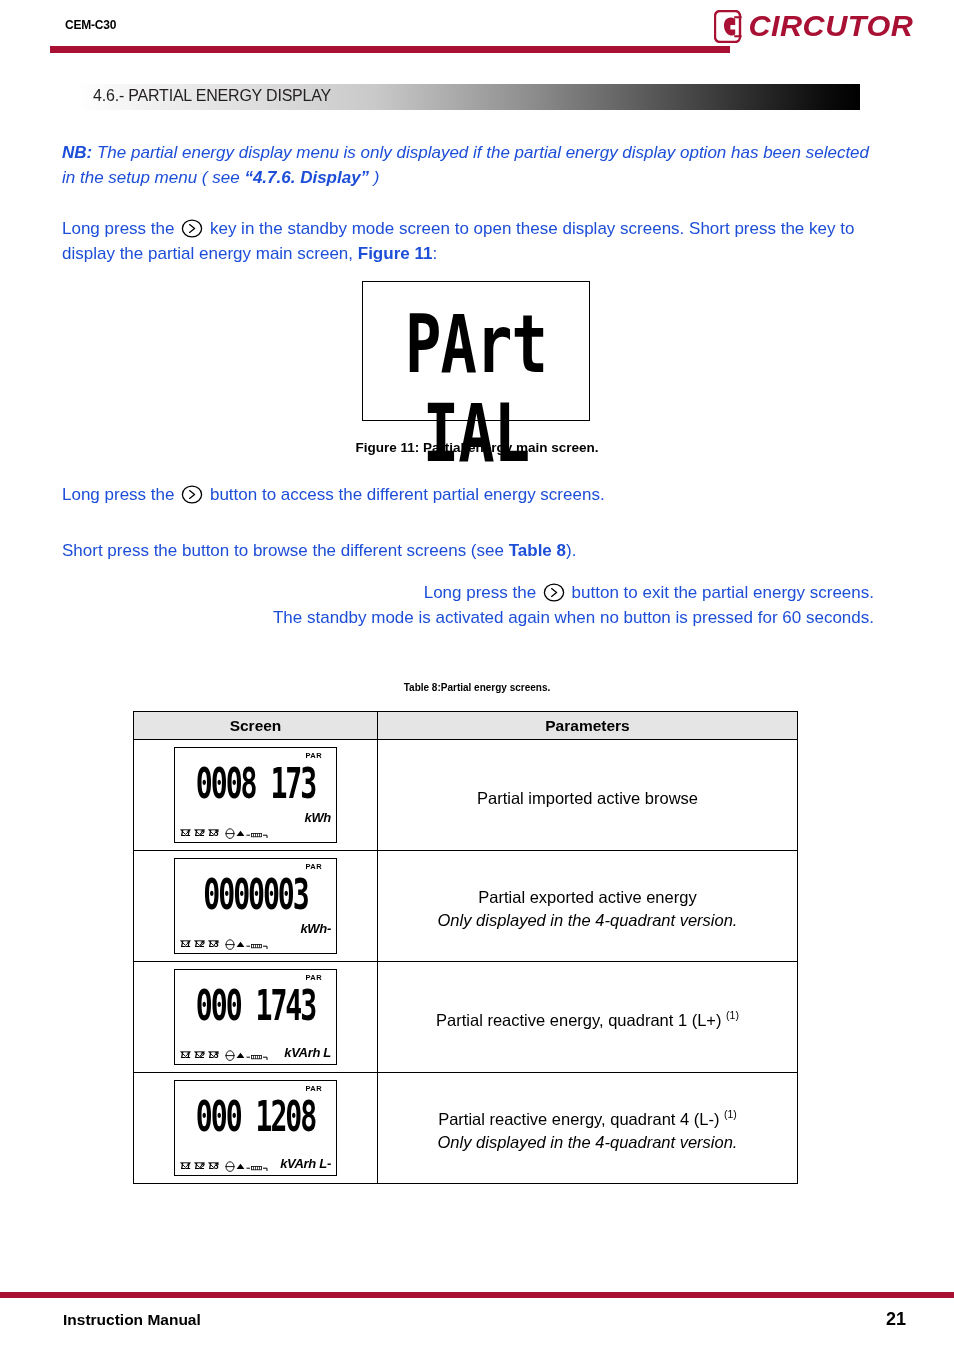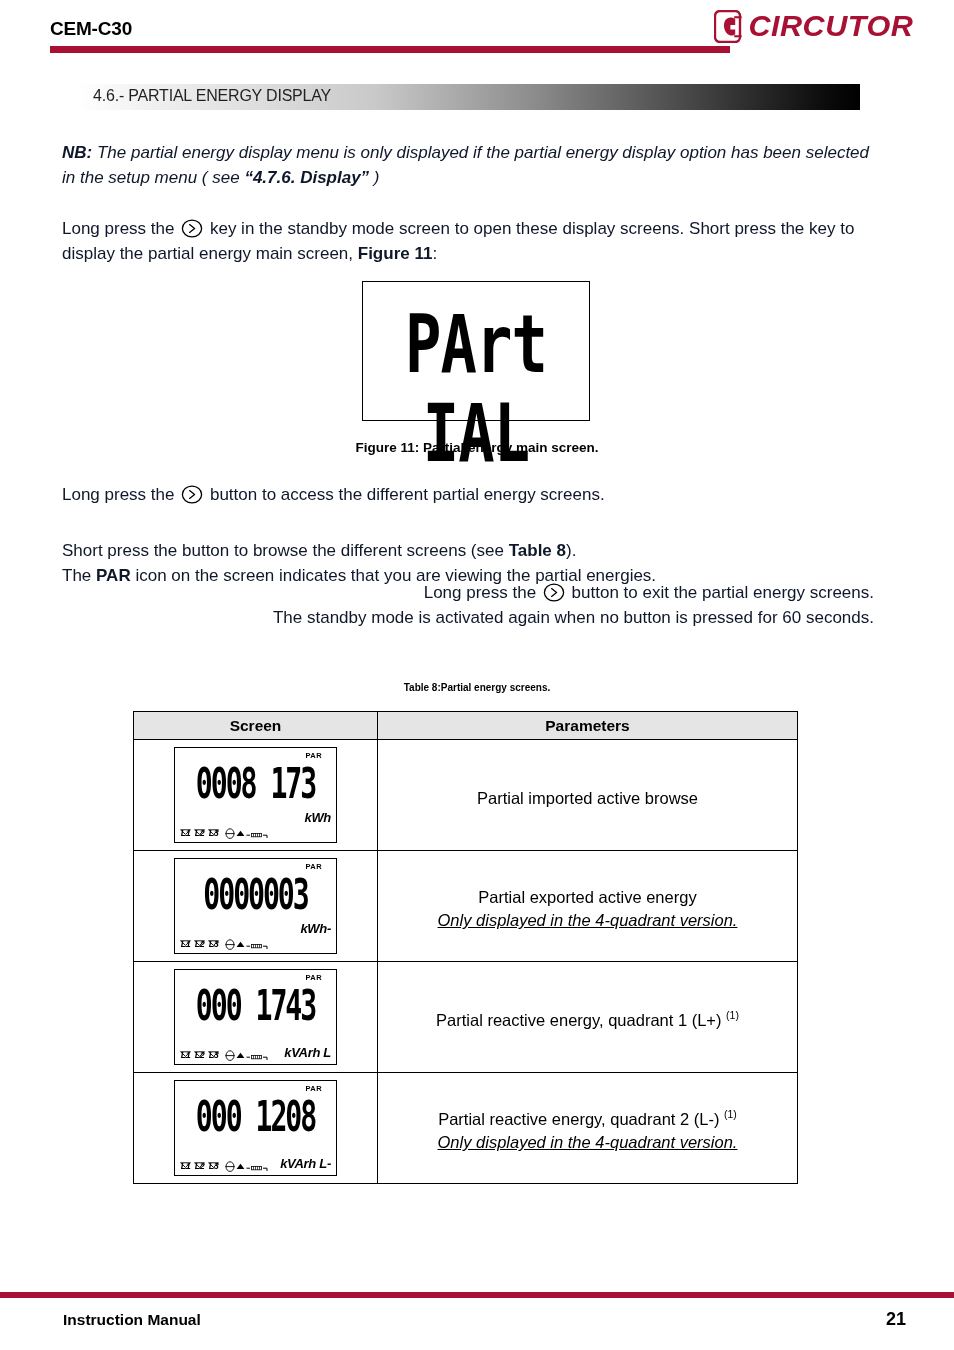--- a/index.html
+++ b/index.html
@@ -18,23 +18,23 @@
 
   
   .page-header {
     position: absolute;
     top: 0; left: 0;
     width: 954px;
     height: 62px;
   }
   .header-doc-title {
     position: absolute;
-    left: 50px;
+    left: 65px;
     top: 18px;
-    font-size: 19px;
+    font-size: 12px;
     font-weight: bold;
     letter-spacing: -0.2px;
   }
   .header-rule {
     position: absolute;
     left: 50px;
     top: 46px;
     width: 680px;
     height: 7px;
   }
@@ -79,21 +79,21 @@
     color: #231f20;
   }
 
   
   .body-text {
     position: absolute;
     left: 62px;
     width: 812px;
     font-size: 17px;
     line-height: 25px;
-    color: #0f172a;
+    color: #1d4ed8;
   }
   .nb-block { top: 140px; font-style: italic; }
   .nb-label { font-weight: bold; font-style: italic; }
   .nb-ref { font-weight: bold; font-style: italic; }
 
   .para-1 { top: 216px; }
   .para-2 { top: 482px; }
   .para-3 { top: 538px; }
   .para-4 { top: 580px; text-align: right; }
 
@@ -180,21 +180,20 @@
     height: 110px;
   }
   .cell-params {
     text-align: center;
     font-size: 16.5px;
     line-height: 24px;
     padding: 4px 10px;
   }
   .params-sub {
     font-style: italic;
-    text-decoration: underline;
   }
   .sup-note {
     font-size: 10.5px;
     vertical-align: super;
   }
 
   
   .cell-screen {
     text-align: center;
   }
@@ -343,21 +342,20 @@
 </div>
 <div class="figure-caption">Figure 11: Partial energy main screen.</div>
 
 <div class="body-text para-2"><span>Long press the </span><span class="key-icon"><svg viewBox="0 0 22 19" width="22" height="19" aria-hidden="true">
         <ellipse cx="11" cy="9.5" rx="9.6" ry="8.4" fill="none" stroke="#000" stroke-width="1.3"></ellipse>
         <path d="M8.6 5.6 L13.6 9.5 L8.6 13.4" fill="none" stroke="#000" stroke-width="1.3" stroke-linecap="round" stroke-linejoin="round"></path>
       </svg></span><span> button to access the different partial energy screens.</span></div>
 
 <div class="body-text para-3">
     <div><span>Short press the button to browse the different screens (see </span><span class="bold">Table 8</span><span>).</span></div>
-    <div><span>The </span><span class="bold">PAR</span><span> icon on the screen indicates that you are viewing the partial energies.</span></div>
   </div>
 
 <div class="body-text para-4">
     <div><span>Long press the </span><span class="key-icon"><svg viewBox="0 0 22 19" width="22" height="19" aria-hidden="true">
           <ellipse cx="11" cy="9.5" rx="9.6" ry="8.4" fill="none" stroke="#000" stroke-width="1.3"></ellipse>
           <path d="M8.6 5.6 L13.6 9.5 L8.6 13.4" fill="none" stroke="#000" stroke-width="1.3" stroke-linecap="round" stroke-linejoin="round"></path>
         </svg></span><span> button to exit the partial energy screens.</span></div>
     <div>The standby mode is activated again when no button is pressed for 60 seconds.</div>
   </div>
 
@@ -576,21 +574,21 @@
                     <line x1="11.5" y1="1.4" x2="11.5" y2="4.8" stroke="#000" stroke-width="0.7"></line>
                     <line x1="13.5" y1="1.4" x2="13.5" y2="4.8" stroke="#000" stroke-width="0.7"></line>
                     <path d="M17 3.2 L21 3.2 L21 6" fill="none" stroke="#000" stroke-width="1"></path>
                   </svg></span>
             </div>
             <div class="lcd-unit unit-bottom">kVArh L-</div>
           </div>
         </div>
       </td>
       <td class="cell-params">
-        <div><span>Partial reactive energy, quadrant 2 (L-)</span> <span class="sup-note">(1)</span></div>
+        <div><span>Partial reactive energy, quadrant 4 (L-)</span> <span class="sup-note">(1)</span></div>
         <div class="params-sub">Only displayed in the 4-quadrant version.</div>
       </td>
     </tr>
   </tbody>
 </table>
 
 <div class="footer-rule" style="background:#A81133;"></div>
 <div class="footer-left">Instruction Manual</div>
 <div class="footer-right">21</div>
 

